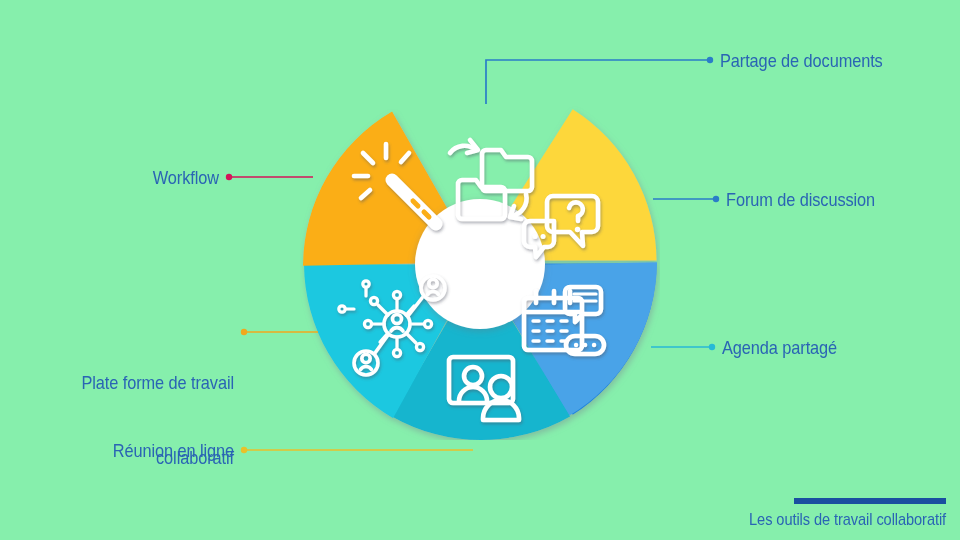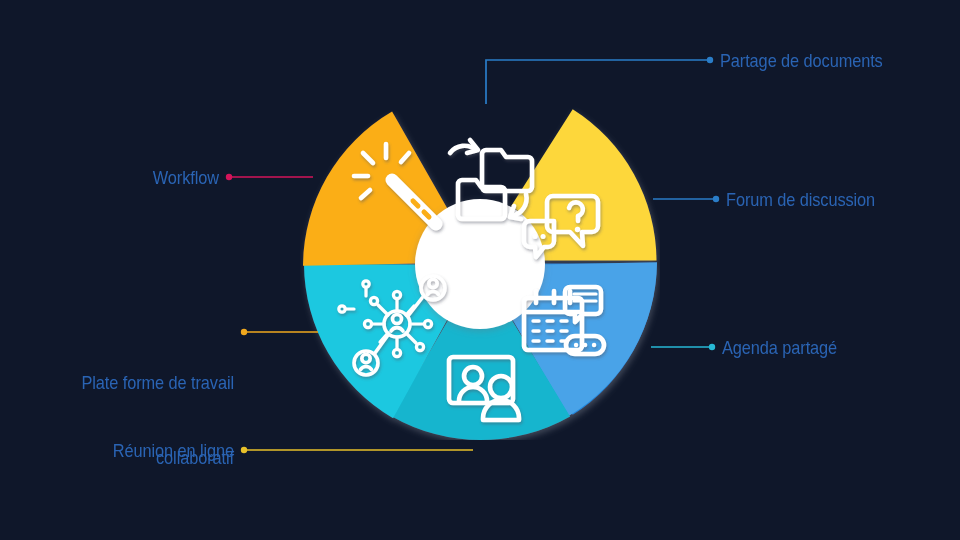--- a/index.html
+++ b/index.html
@@ -13,21 +13,21 @@
     height: 540px;
     overflow: hidden;
     font-family: "Liberation Sans", sans-serif;
     position: relative;
   }
   #stage {
     position: absolute;
     left: 0; top: 0;
     width: 960px;
     height: 540px;
-    background: #0f172a;
+    background: #86efac;
   }
 
   
   #wheel-wrap {
     position: absolute;
     left: 300px;
     top: 80px;
     width: 360px;
     height: 360px;
   }
@@ -275,14 +275,18 @@
 
   <div class="label left" style="left:-40px; top:438px; width:274px;">Réunion en ligne</div>
 
   <div class="label left" style="left:-40px; top:320px; width:274px;">
     <div>Plate forme de travail</div>
     <div>collaboratif</div>
   </div>
 
   <div class="label left" style="left:-40px; top:165px; width:259px;">Workflow</div>
 
+  <div id="footer">
+    <div id="footer-bar"></div>
+    <div id="footer-text">Les outils de travail collaboratif</div>
+  </div>
 
 </div>
 
 </body></html>

